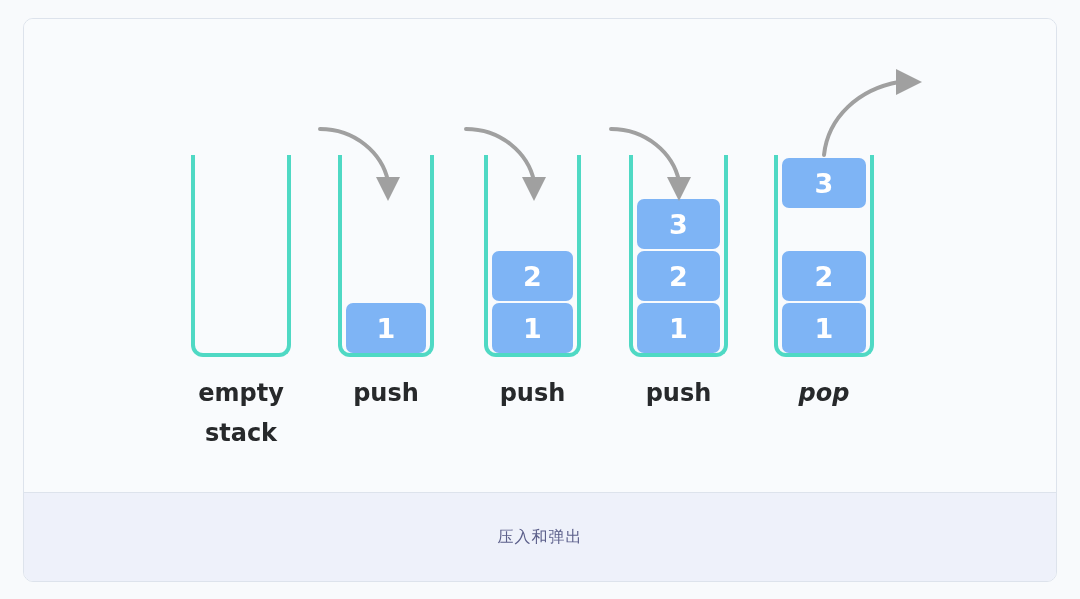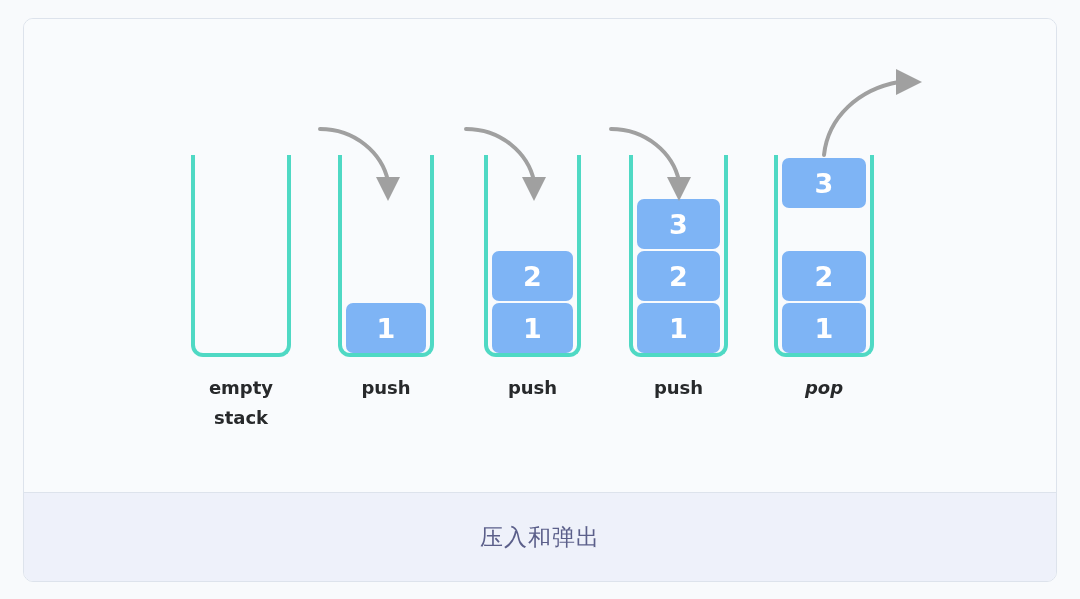--- a/index.html
+++ b/index.html
@@ -44,21 +44,21 @@
     width: 100%;
     height: 89px;
     background: #eef1fa;
     border-top: 1px solid #dde3ec;
     display: flex;
     align-items: center;
     justify-content: center;
     box-sizing: border-box;
   }
   .caption-text {
-    font-size: 23px;
+    font-size: 16px;
     color: #5b5f8a;
     letter-spacing: 1px;
     font-family: "DejaVu Sans", "Liberation Sans", sans-serif;
   }
   
   .stage {
     position: absolute;
     left: 0;
     top: 0;
     width: 100%;
@@ -89,21 +89,21 @@
     align-items: center;
     justify-content: center;
     color: #ffffff;
     font-size: 27px;
     font-weight: bold;
     font-family: "DejaVu Sans", "Liberation Sans", sans-serif;
   }
   .col-label {
     position: absolute;
     text-align: center;
-    font-size: 18px;
+    font-size: 24px;
     font-weight: bold;
     color: #27292b;
     line-height: 1.68;
     font-family: "DejaVu Sans", "Liberation Sans", sans-serif;
     white-space: pre-line;
   }
   .arrow-svg {
     position: absolute;
     overflow: visible;
     pointer-events: none;

